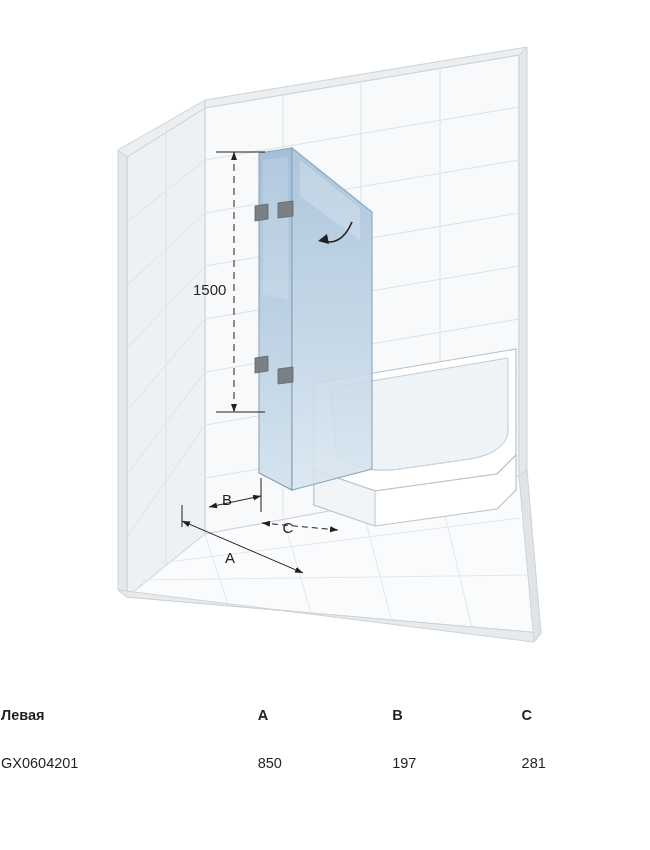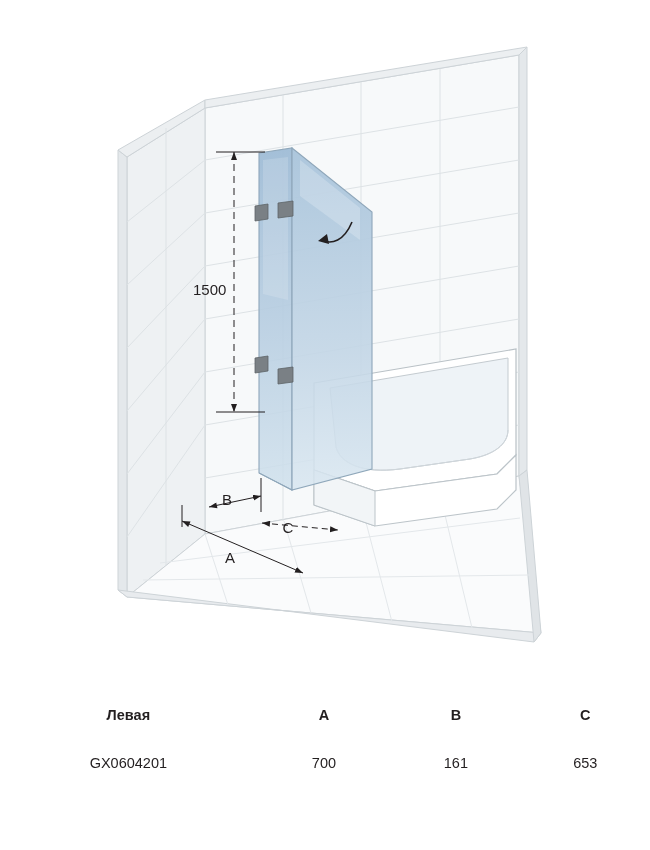--- a/index.html
+++ b/index.html
@@ -28,21 +28,21 @@
     height: 690px;
   }
   .spec-table {
     position: absolute;
     left: 0;
     top: 706px;
     width: 650px;
     border-collapse: collapse;
   }
   .spec-table th, .spec-table td {
-    text-align: center;
+    text-align: left;
     font-size: 14.5px;
   }
   .spec-table th {
     font-weight: bold;
     padding-bottom: 16px;
   }
   .spec-table td {
     font-weight: normal;
     padding-top: 16px;
     margin-left: 28px;
@@ -203,20 +203,20 @@
       <tr>
         <th class="col-name">Левая</th>
         <th class="col-a">A</th>
         <th class="col-b">B</th>
         <th class="col-c">C</th>
       </tr>
     </thead>
     <tbody>
       <tr>
         <td>GX0604201</td>
-        <td>700</td>
-        <td>161</td>
-        <td>653</td>
+        <td>850</td>
+        <td>197</td>
+        <td>281</td>
       </tr>
     </tbody>
   </table>
 
 </div>
 
 </body></html>

